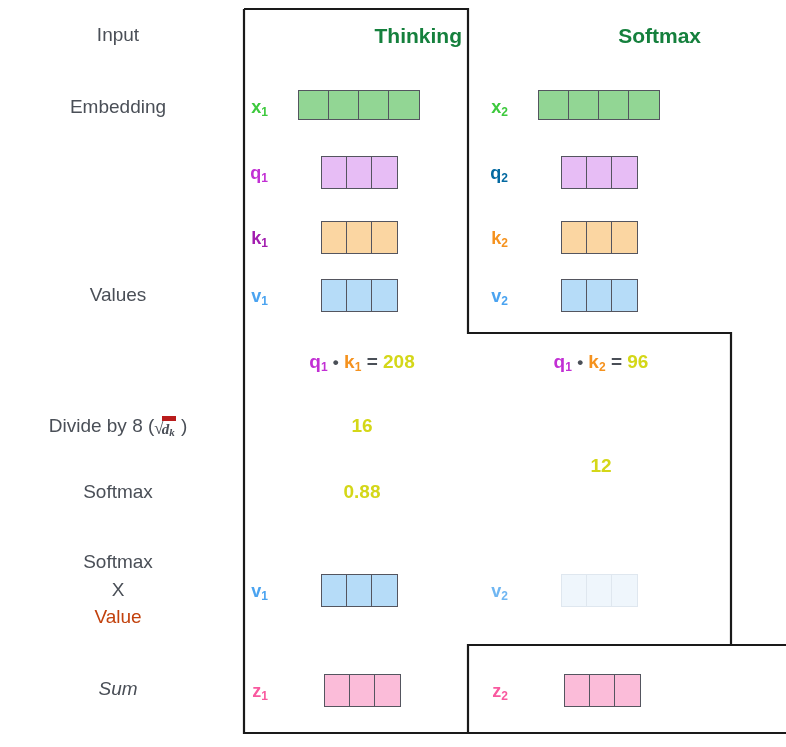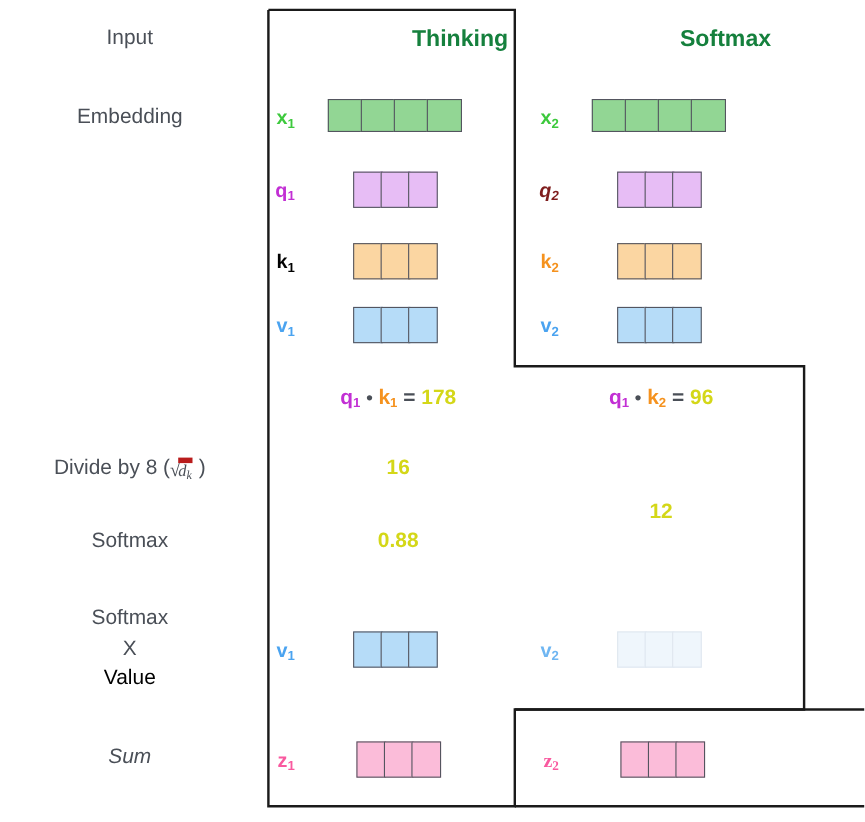--- a/index.html
+++ b/index.html
@@ -27,36 +27,37 @@
     position: absolute;
     left: 0; width: 236px;
     text-align: center;
     color: #4a4f57;
     font-size: 19px;
     font-family: "Liberation Sans", sans-serif;
     line-height: 1.15;
     white-space: nowrap;
   }
   .row-label.multi { line-height: 1.45; white-space: normal; }
-  .value-word { color: #000000; }
+  .value-word { color: #c2410c; }
 
   
   .mathwrap {
     display: inline-block;
     font-family: "Liberation Serif", serif;
     font-style: italic;
     font-size: 15px;
     position: relative;
     top: 2px;
   }
   .radic { font-style: normal; font-size: 17px; }
   .overbar {
     border-top: 5px solid #b91c1c;
     padding: 0 1px 0 0;
     margin-left: -2px;
+    font-weight: bold;
   }
   .msub { font-size: 11px; vertical-align: -0.22em; font-style: italic; }
 
   
   .col-title {
     position: absolute;
     font-size: 21px;
     font-weight: bold;
     color: #15803d;
     text-align: right;
@@ -110,20 +111,21 @@
     <polyline points="244,9 468,9 468,333 731,333 731,645 468,645 468,733 244,733 244,9" fill="none" stroke="#1a1a1a" stroke-width="2.2"></polyline>
     <polyline points="468,645 786,645" fill="none" stroke="#1a1a1a" stroke-width="2.2"></polyline>
     <polyline points="468,733 786,733" fill="none" stroke="#1a1a1a" stroke-width="2.2"></polyline>
   </svg>
 
   <div class="col-title" style="left:262px; top:24px; width:200px;">Thinking</div>
   <div class="col-title" style="left:501px; top:24px; width:200px;">Softmax</div>
 
   <div class="row-label" style="top:24px;">Input</div>
   <div class="row-label" style="top:96px;">Embedding</div>
+  <div class="row-label" style="top:284px;">Values</div>
 
   <div class="row-label" style="top:415px;">
     <span>Divide by 8 (</span><span class="mathwrap"><span class="radic">√</span><span class="overbar"><span>d</span><span class="msub">k</span></span></span>
     <span>)</span>
   </div>
 
   <div class="row-label" style="top:481px;">Softmax</div>
 
   <div class="row-label multi" style="top:548px;">
     <div>Softmax</div>
@@ -147,27 +149,27 @@
         <div class="cell" style="width: 31.75px; background: rgb(146, 214, 148);"></div>
         <div class="cell" style="width: 31.75px; background: rgb(146, 214, 148);"></div>
         <div class="cell" style="width: 31.75px; background: rgb(146, 214, 148);"></div>
       </div>
       <div class="vec-label" style="left: 228px; top: 163px; width: 40px; color: rgb(194, 47, 212);"><span>q</span><span class="sub">1</span></div>
       <div class="vector" style="left: 321px; top: 156px; width: 80px; height: 33px;">
         <div class="cell" style="width: 26.6667px; background: rgb(231, 189, 245);"></div>
         <div class="cell" style="width: 26.6667px; background: rgb(231, 189, 245);"></div>
         <div class="cell" style="width: 26.6667px; background: rgb(231, 189, 245);"></div>
       </div>
-      <div class="vec-label" style="left: 468px; top: 163px; width: 40px; color: #7f1d1d; font-style: italic;"><span>q</span><span class="sub">2</span></div>
+      <div class="vec-label" style="left: 468px; top: 163px; width: 40px; color: #0369a1;"><span>q</span><span class="sub">2</span></div>
       <div class="vector" style="left: 561px; top: 156px; width: 80px; height: 33px;">
         <div class="cell" style="width: 26.6667px; background: rgb(231, 189, 245);"></div>
         <div class="cell" style="width: 26.6667px; background: rgb(231, 189, 245);"></div>
         <div class="cell" style="width: 26.6667px; background: rgb(231, 189, 245);"></div>
       </div>
-      <div class="vec-label" style="left: 228px; top: 228px; width: 40px; color: #000000;"><span>k</span><span class="sub">1</span></div>
+      <div class="vec-label" style="left: 228px; top: 228px; width: 40px; color: #a21caf;"><span>k</span><span class="sub">1</span></div>
       <div class="vector" style="left: 321px; top: 221px; width: 80px; height: 33px;">
         <div class="cell" style="width: 26.6667px; background: rgb(251, 214, 162);"></div>
         <div class="cell" style="width: 26.6667px; background: rgb(251, 214, 162);"></div>
         <div class="cell" style="width: 26.6667px; background: rgb(251, 214, 162);"></div>
       </div>
       <div class="vec-label" style="left: 468px; top: 228px; width: 40px; color: rgb(245, 146, 30);"><span>k</span><span class="sub">2</span></div>
       <div class="vector" style="left: 561px; top: 221px; width: 80px; height: 33px;">
         <div class="cell" style="width: 26.6667px; background: rgb(251, 214, 162);"></div>
         <div class="cell" style="width: 26.6667px; background: rgb(251, 214, 162);"></div>
         <div class="cell" style="width: 26.6667px; background: rgb(251, 214, 162);"></div>
@@ -195,34 +197,34 @@
         <div class="cell" style="width: 26.6667px; background: rgb(239, 246, 252);"></div>
         <div class="cell" style="width: 26.6667px; background: rgb(239, 246, 252);"></div>
         <div class="cell" style="width: 26.6667px; background: rgb(239, 246, 252);"></div>
       </div>
       <div class="vec-label" style="left: 228px; top: 681px; width: 40px; color: rgb(249, 89, 159);"><span>z</span><span class="sub">1</span></div>
       <div class="vector" style="left: 324px; top: 674px; width: 80px; height: 33px;">
         <div class="cell" style="width: 26.6667px; background: rgb(251, 188, 217);"></div>
         <div class="cell" style="width: 26.6667px; background: rgb(251, 188, 217);"></div>
         <div class="cell" style="width: 26.6667px; background: rgb(251, 188, 217);"></div>
       </div>
-      <div class="vec-label" style="left: 468px; top: 681px; width: 40px; color: rgb(249, 89, 159); font-family: Liberation Serif, serif;"><span>z</span><span class="sub">2</span></div>
+      <div class="vec-label" style="left: 468px; top: 681px; width: 40px; color: rgb(249, 89, 159);"><span>z</span><span class="sub">2</span></div>
       <div class="vector" style="left: 564px; top: 674px; width: 80px; height: 33px;">
         <div class="cell" style="width: 26.6667px; background: rgb(251, 188, 217);"></div>
         <div class="cell" style="width: 26.6667px; background: rgb(251, 188, 217);"></div>
         <div class="cell" style="width: 26.6667px; background: rgb(251, 188, 217);"></div>
       </div>
     </div>
 
   <div class="calc" style="left:262px; top:351px; width:200px;">
     <span class="q-tok">q</span><span class="q-tok sub">1</span>
     <span class="dot-tok">•</span>
     <span class="k-tok">k</span><span class="k-tok sub">1</span>
     <span class="op-tok">=</span>
-    <span class="num-tok">178</span>
+    <span class="num-tok">208</span>
   </div>
 
   <div class="calc" style="left:501px; top:351px; width:200px;">
     <span class="q-tok">q</span><span class="q-tok sub">1</span>
     <span class="dot-tok">•</span>
     <span class="k-tok">k</span><span class="k-tok sub">2</span>
     <span class="op-tok">=</span>
     <span class="num-tok">96</span>
   </div>
 

